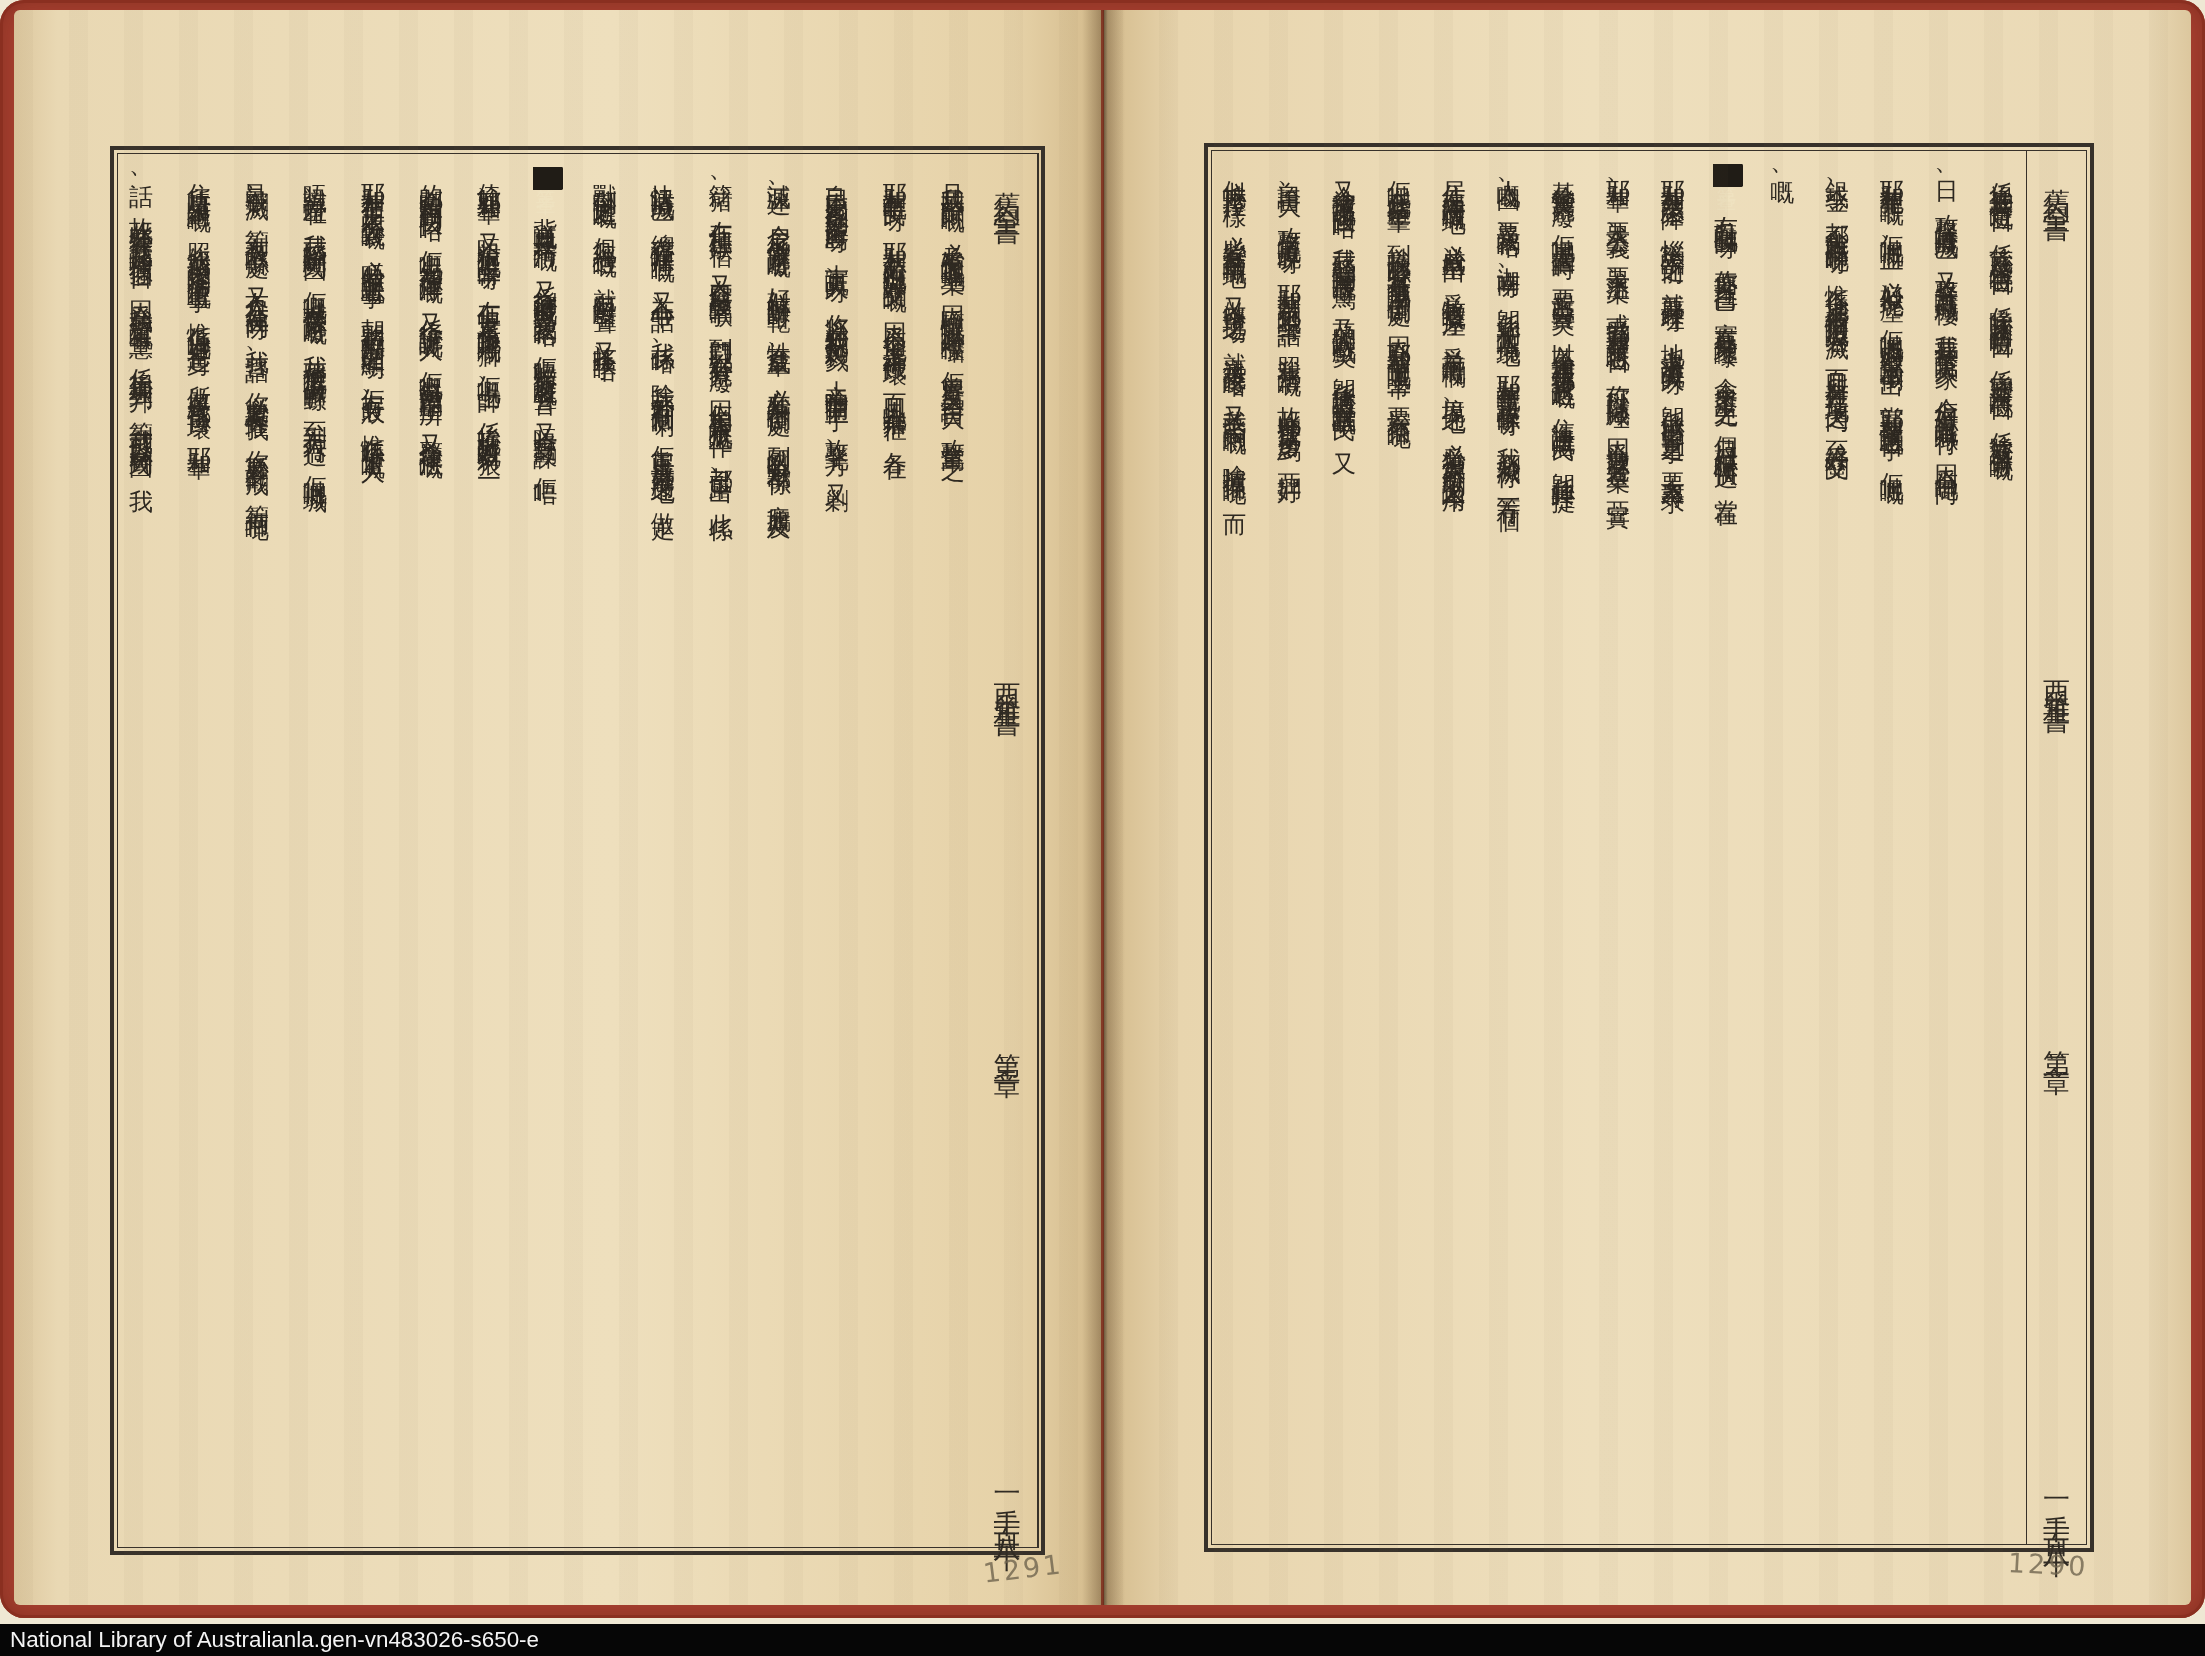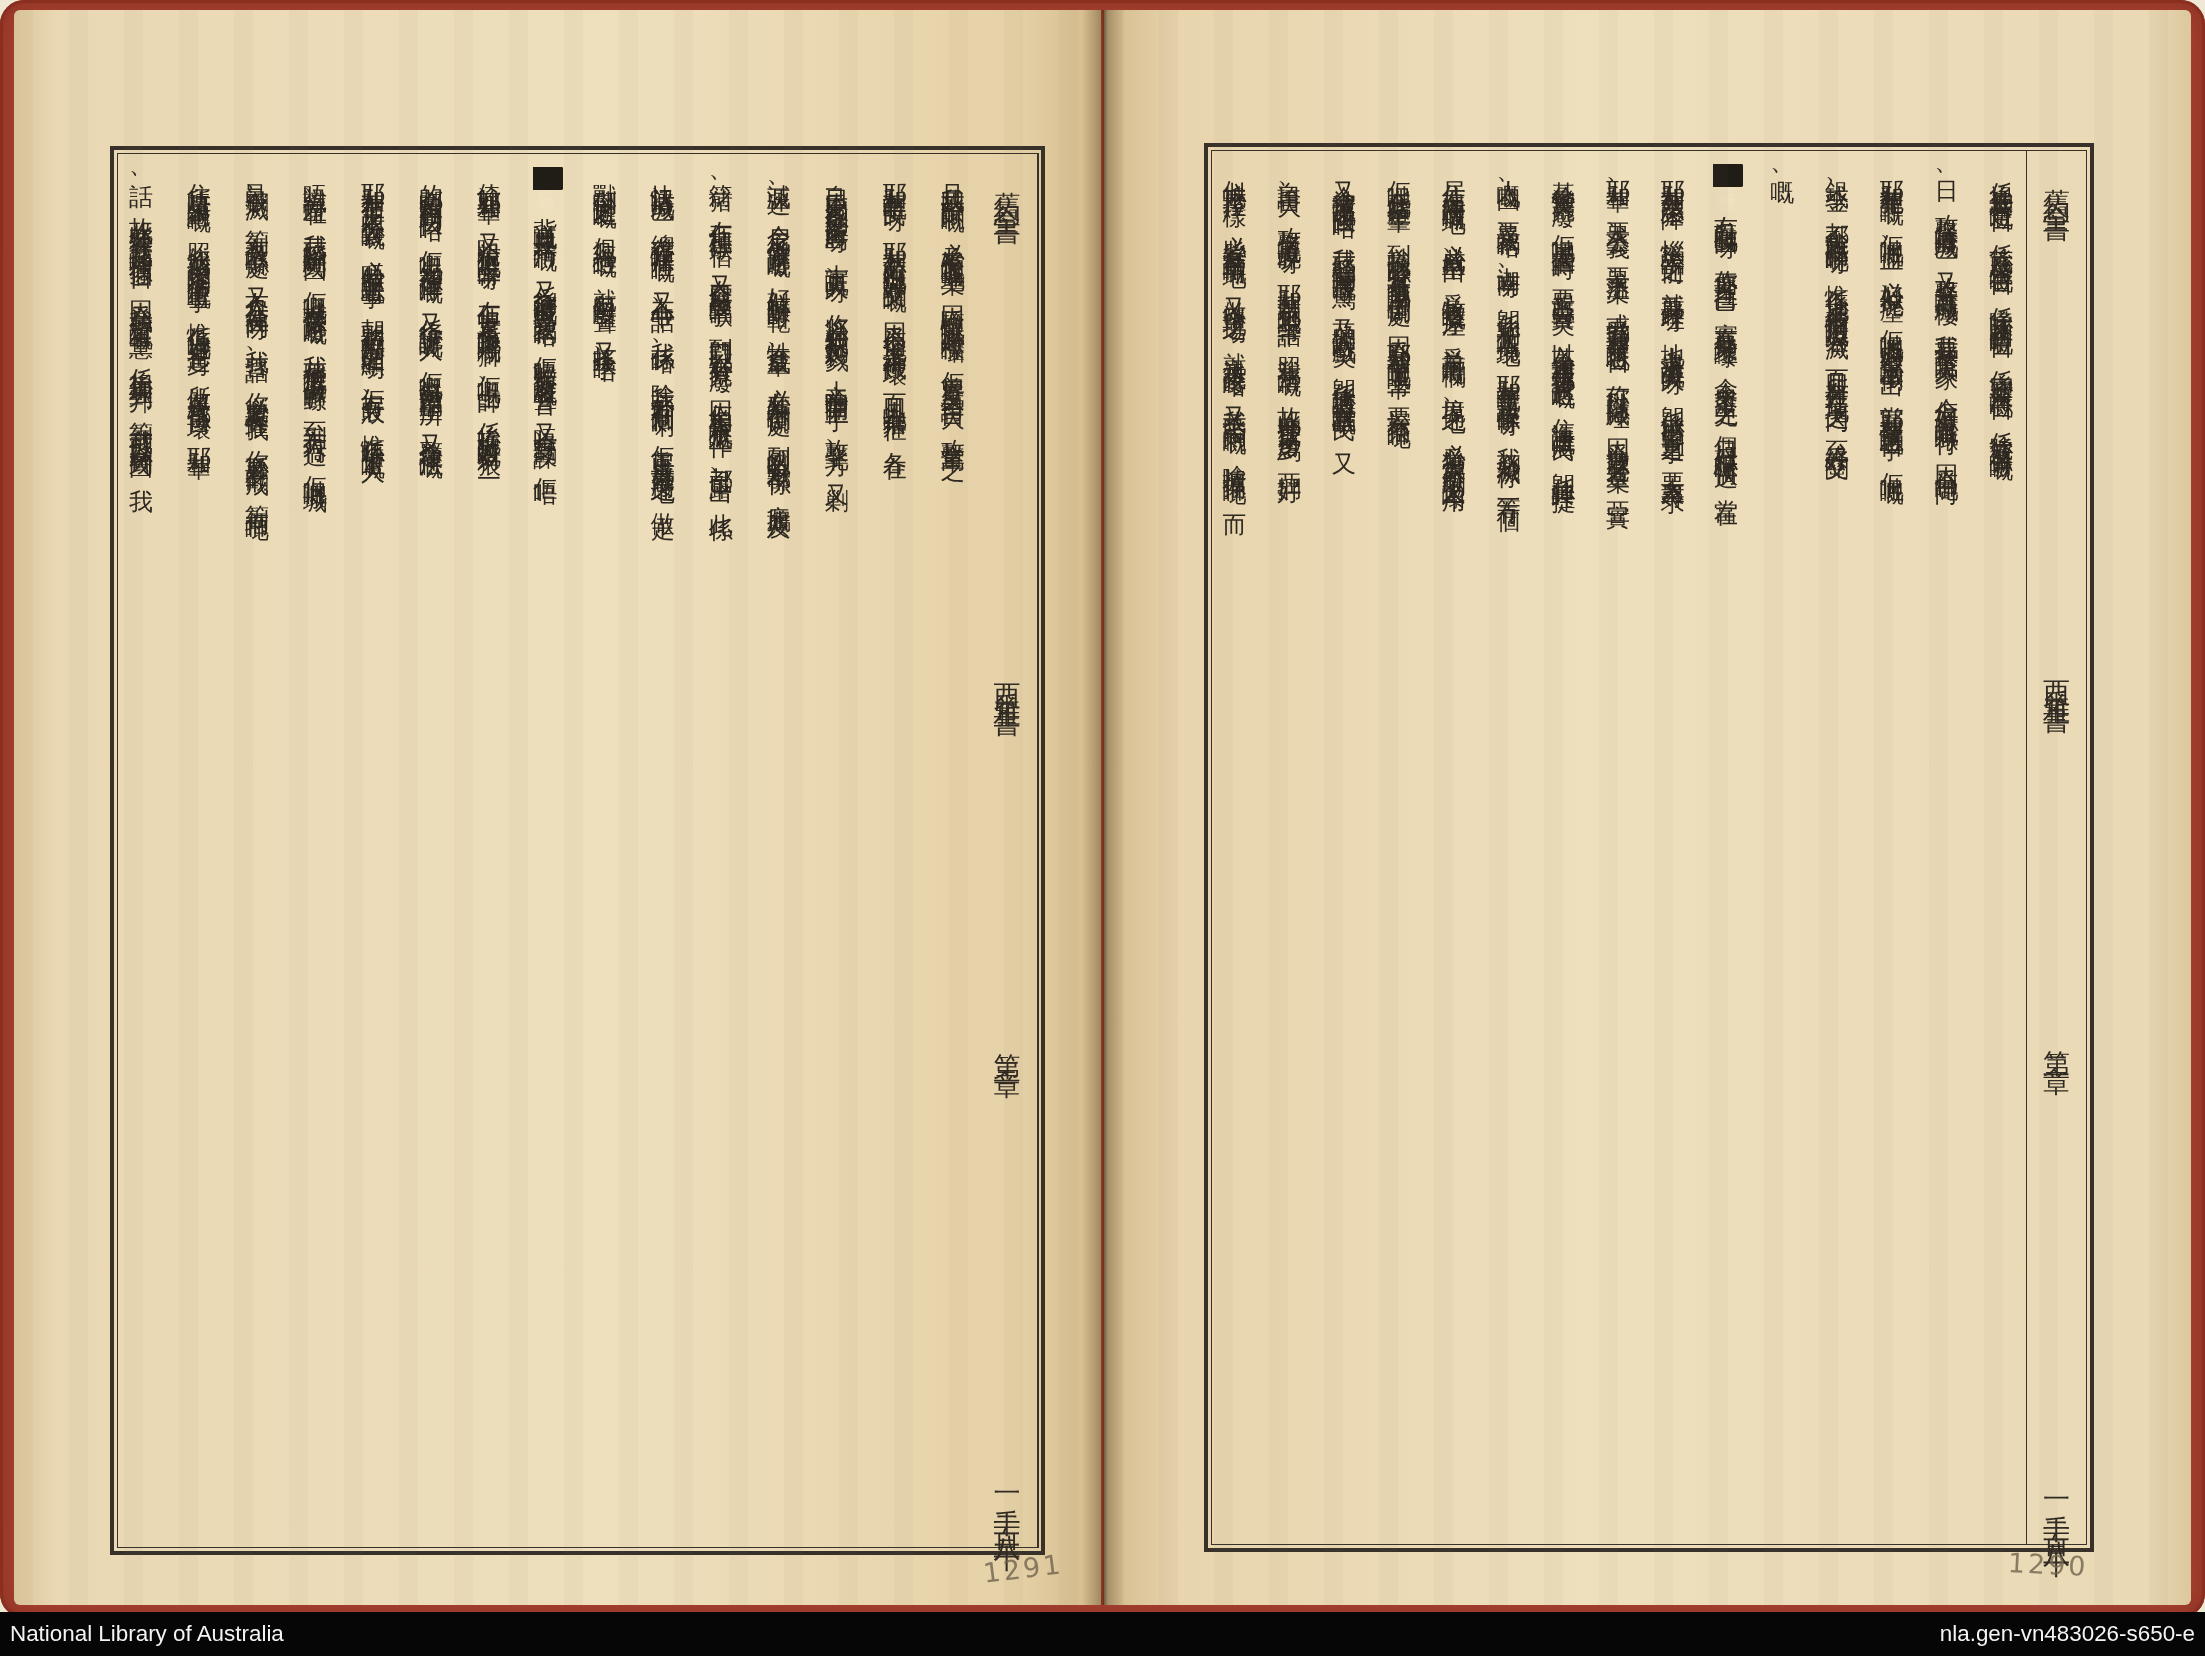--- a/index.html
+++ b/index.html
@@ -46,22 +46,22 @@
        font-size:24px;letter-spacing:4.3px;color:#2c2720;width:30px;flex:0 0 30px;
        text-align:start;}
   .chapter-box{display:inline-block;background:#201c16;color:#efe2c0;
        font-size:19.5px;letter-spacing:2.9px;padding:7.2px 3.6px;margin:1.4px 0 10px 0;border-radius:1.4px;}
   
   .pencil{position:absolute;font-family:"DejaVu Sans", sans-serif;
     color:#70654f;font-size:27px;letter-spacing:2.9px;opacity:.8;}
   .pencil-left{left:983px;top:1553px;transform:rotate(-7deg);}
   .pencil-right{left:2008px;top:1549px;transform:rotate(3deg);}
   
-  .footer-bar{position:absolute;left:0;right:0;bottom:0;height:44px;background:#060606;
-    display:flex;justify-content:space-between;align-items:center;padding:0 10px;box-sizing:border-box;}
+  .footer-bar{position:absolute;left:0;right:0;bottom:0;height:32px;background:#060606;
+    display:flex;justify-content:flex-start;align-items:center;padding:0 10px;box-sizing:border-box;}
   .footer-bar span{font-family:"Liberation Sans", sans-serif;font-size:22.4px;color:#f4f4f4;}
   .footer-id{color:#e9e9e9;}
 </style>
 </head>
 <body>
 
 <div class="stage">
 
   <div class="cover"></div>
 

